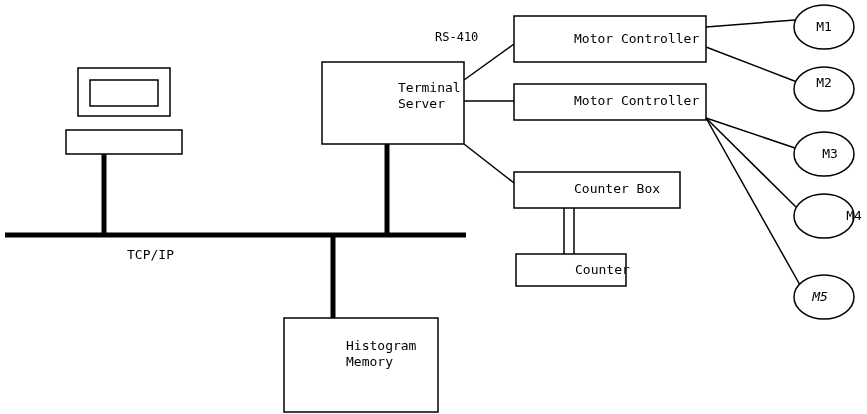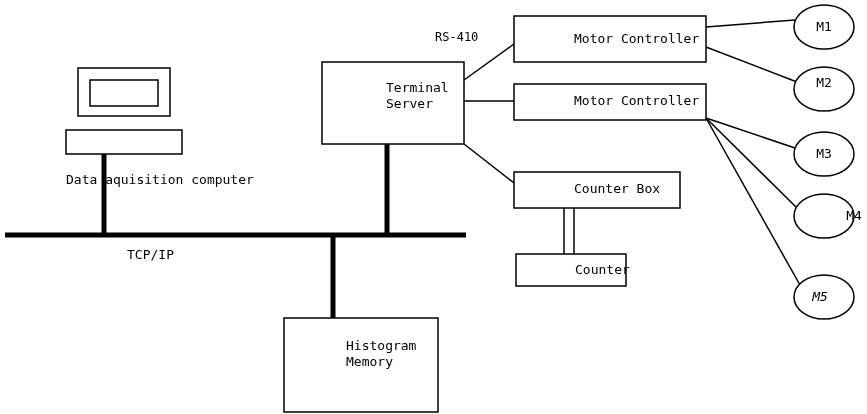--- a/index.html
+++ b/index.html
@@ -95,32 +95,31 @@
     <line x1="706" y1="118" x2="800" y2="285" stroke="#000000" stroke-width="1.5"></line>
 
     <ellipse cx="824" cy="27" rx="30" ry="22" fill="#ffffff" stroke="#000000" stroke-width="1.5"></ellipse>
     <ellipse cx="824" cy="89" rx="30" ry="22" fill="#ffffff" stroke="#000000" stroke-width="1.5"></ellipse>
     <ellipse cx="824" cy="154" rx="30" ry="22" fill="#ffffff" stroke="#000000" stroke-width="1.5"></ellipse>
     <ellipse cx="824" cy="216" rx="30" ry="22" fill="#ffffff" stroke="#000000" stroke-width="1.5"></ellipse>
     <ellipse cx="824" cy="297" rx="30" ry="22" fill="#ffffff" stroke="#000000" stroke-width="1.5"></ellipse>
 
   </svg>
 
-  <div class="node-label" style="left:338px; top:80px;">Terminal
+  <div class="node-label" style="left:350px; top:80px;">Terminal
 Server</div>
   <div class="node-label" style="left:526px; top:31px;">Motor Controller</div>
   <div class="node-label" style="left:526px; top:93px;">Motor Controller</div>
   <div class="node-label" style="left:526px; top:181px;">Counter Box</div>
   <div class="node-label" style="left:527px; top:262px;">Counter</div>
   <div class="node-label" style="left:298px; top:338px;">Histogram
 Memory</div>
 
   <div class="ellipse-label" style="left:794px; top:19px; width:60px;">M1</div>
   <div class="ellipse-label" style="left:794px; top:75px; width:60px;">M2</div>
-  <div class="ellipse-label" style="left:794px; top:146px; width:60px;">M3</div>
+  <div class="ellipse-label" style="left:794px; top:146px; width:72px;">M3</div>
   <div class="ellipse-label" style="left:818px; top:208px; width:72px;">M4</div>
   <div class="ellipse-label" style="left:794px; top:289px; width:52px;font-style:italic;">M5</div>
 
   <div class="edge-label" style="left:435px; top:30px;">RS-410</div>
   <div class="free-label" style="left:127px; top:247px;">TCP/IP</div>
-  <div class="free-label" style="left:66px; top:172px;">Data aquisition computer</div>
 
 </div>
 
 </body></html>

